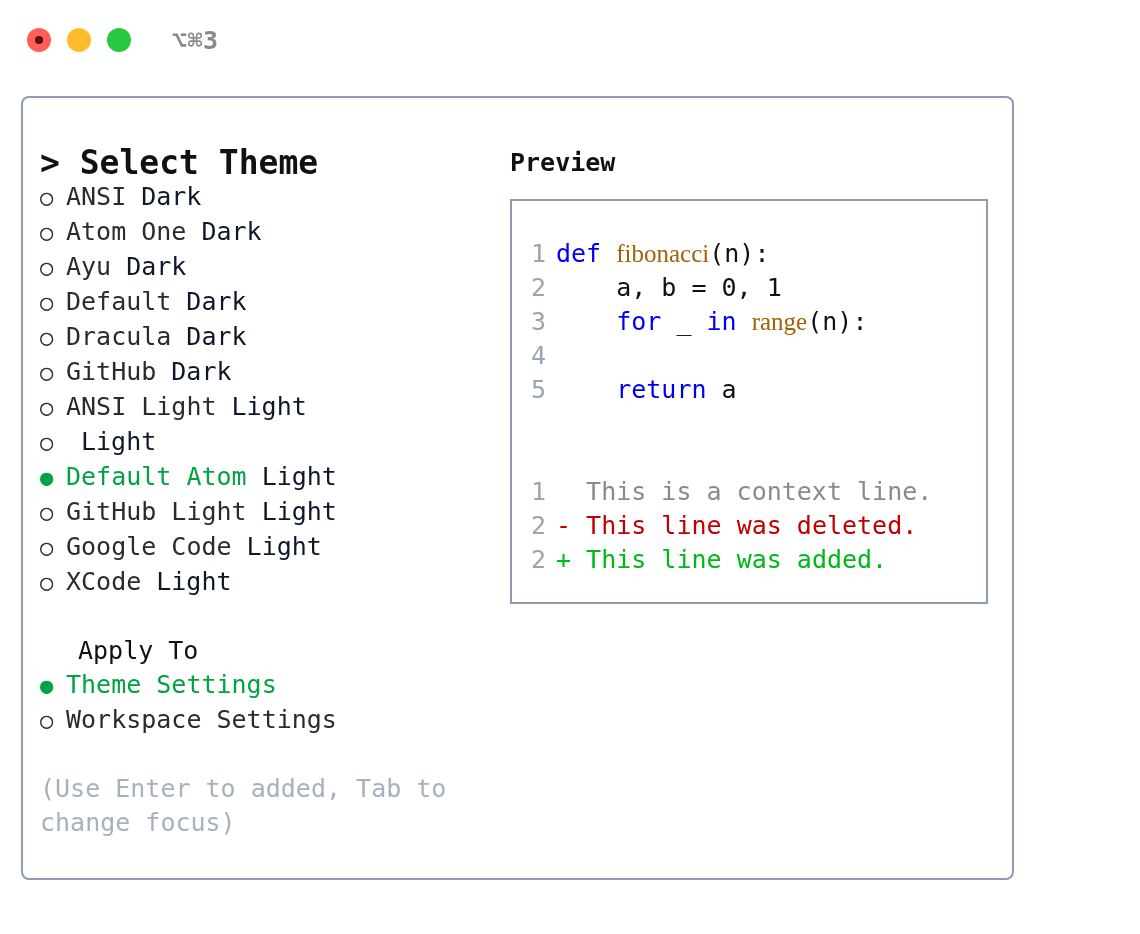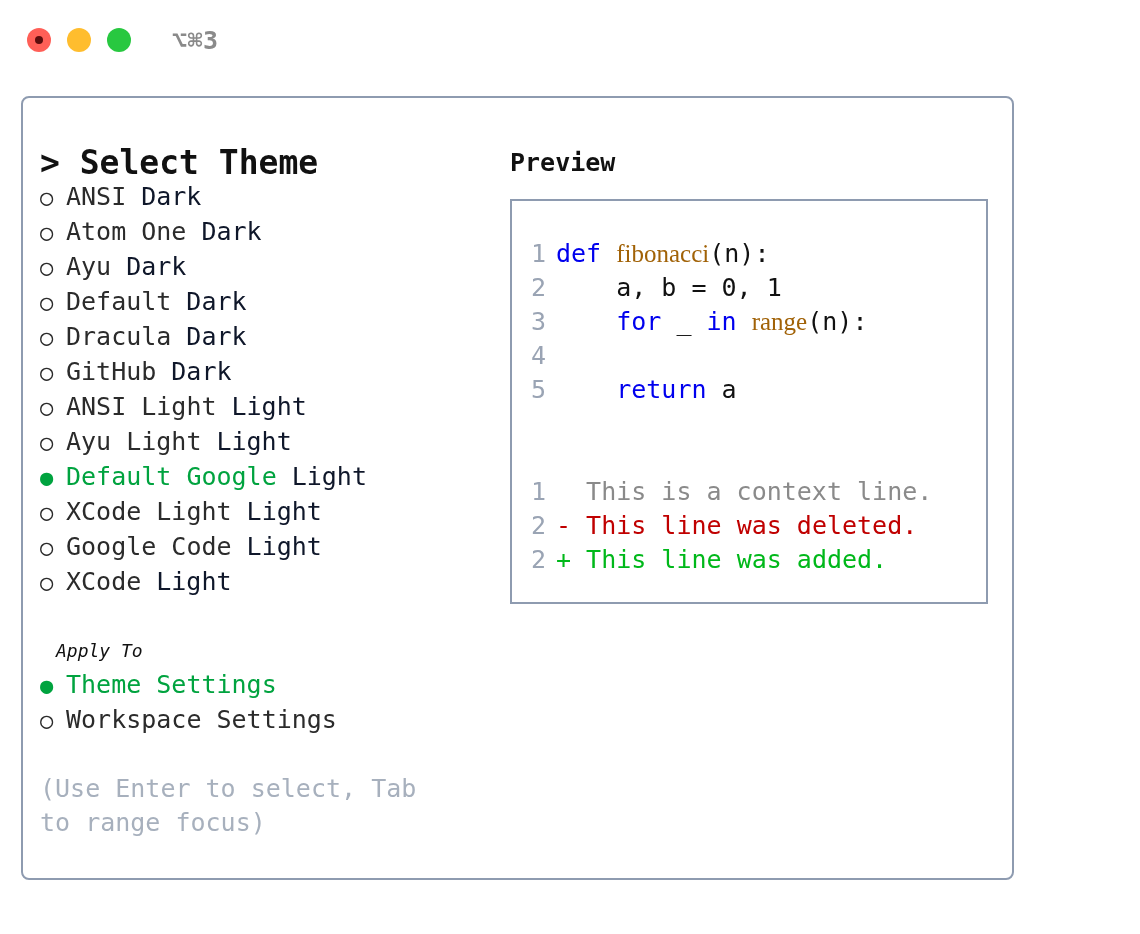--- a/index.html
+++ b/index.html
@@ -130,26 +130,25 @@
   }
   .opt-row.selected .opt-label {
     color: #00a33f;
   }
   .opt-cat {
     color: #0f172a;
     margin-left: 0.6em;
   }
 
   .section-title {
-    font-size: 18px;
+    font-size: 25px;
     line-height: 34px;
     color: #111111;
-    margin-left: 16px;
-    white-space: pre;
-    font-style: italic;
+    margin-left: 38px;
+    white-space: pre;
   }
 
   .spacer-lg { height: 34px; }
 
   .hint {
     margin-top: 34px;
     font-size: 25px;
     line-height: 34px;
     color: #a7b0bd;
     width: 420px;
@@ -260,31 +259,30 @@
             <span class="opt-label">GitHub</span>
             <span class="opt-cat">Dark</span>
           </div>
           <div class="opt-row">
             <span class="marker">○</span>
             <span class="opt-label">ANSI Light</span>
             <span class="opt-cat">Light</span>
           </div>
           <div class="opt-row">
             <span class="marker">○</span>
-            <span class="opt-label">Ayu Light</span>
             <span class="opt-cat">Light</span>
           </div>
           <div class="opt-row selected">
             <span class="marker sel">●</span>
-            <span class="opt-label">Default Google</span>
-            <span class="opt-cat">Light</span>
-          </div>
-          <div class="opt-row">
-            <span class="marker">○</span>
-            <span class="opt-label">XCode Light</span>
+            <span class="opt-label">Default Atom</span>
+            <span class="opt-cat">Light</span>
+          </div>
+          <div class="opt-row">
+            <span class="marker">○</span>
+            <span class="opt-label">GitHub Light</span>
             <span class="opt-cat">Light</span>
           </div>
           <div class="opt-row">
             <span class="marker">○</span>
             <span class="opt-label">Google Code</span>
             <span class="opt-cat">Light</span>
           </div>
           <div class="opt-row">
             <span class="marker">○</span>
             <span class="opt-label">XCode</span>
@@ -300,21 +298,21 @@
           <div class="opt-row selected">
             <span class="marker sel">●</span>
             <span class="opt-label">Theme Settings</span>
           </div>
           <div class="opt-row">
             <span class="marker">○</span>
             <span class="opt-label">Workspace Settings</span>
           </div>
         </div>
 
-        <div class="hint">(Use Enter to select, Tab to range focus)</div>
+        <div class="hint">(Use Enter to added, Tab to change focus)</div>
 
       </div>
 
       <div class="right-col">
         <div class="preview-title">Preview</div>
 
         <div class="preview-box">
 
           <div>
             <div class="code-line">

